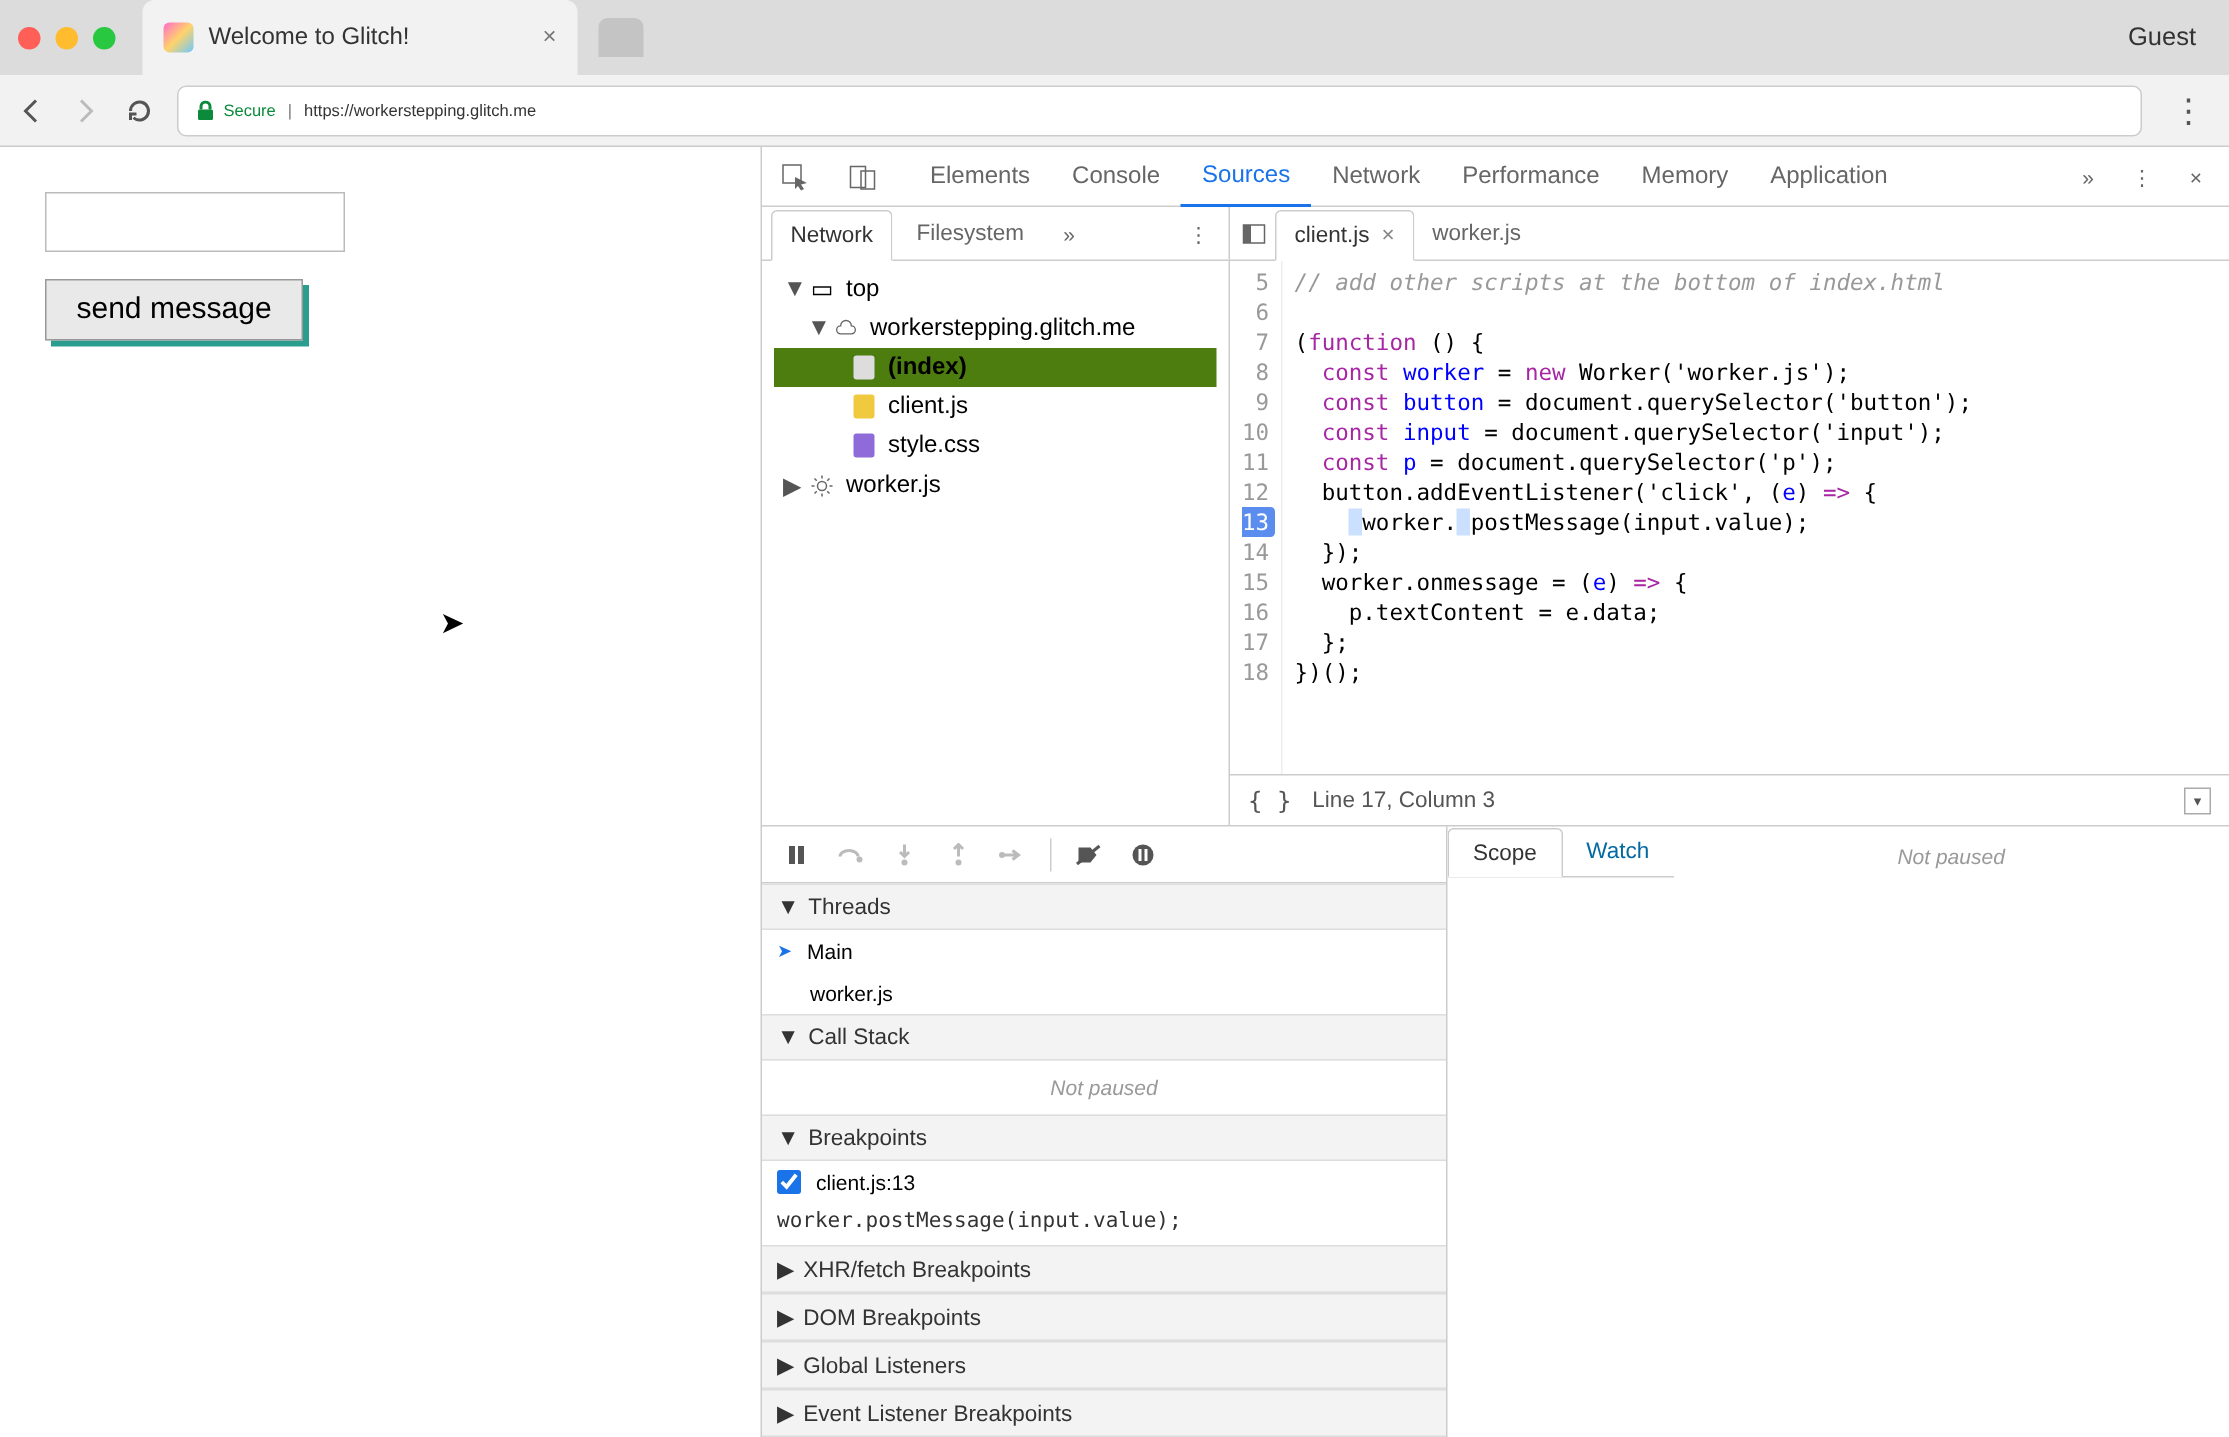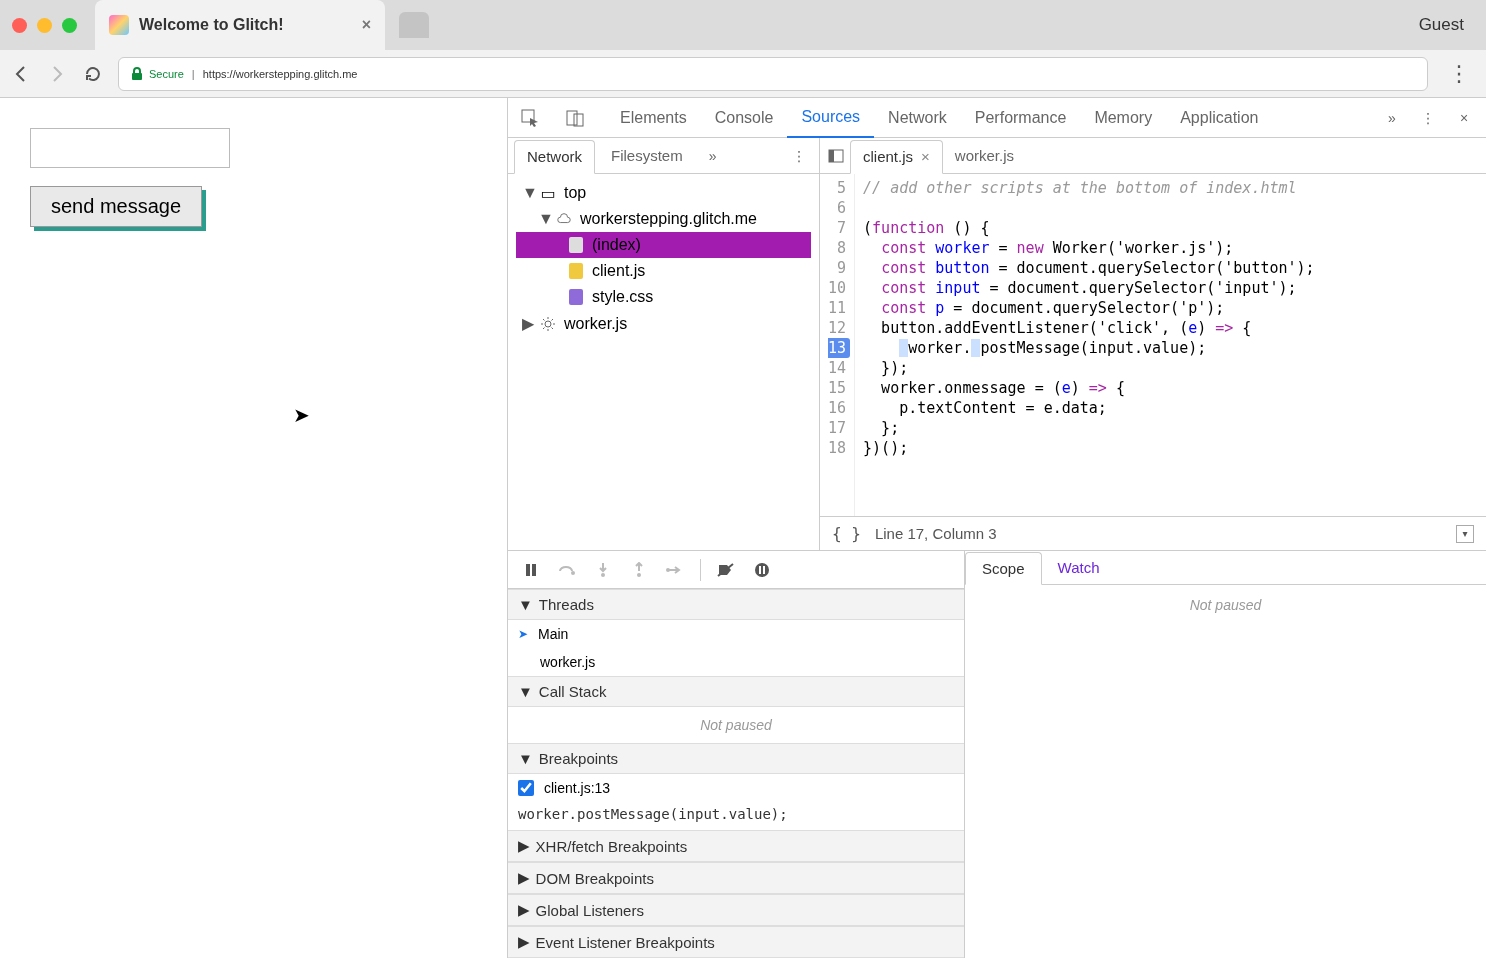--- a/index.html
+++ b/index.html
@@ -4,21 +4,21 @@
 <style>
 * { box-sizing: border-box; margin: 0; padding: 0; }
 body { font-family: -apple-system, BlinkMacSystemFont, "Segoe UI", Arial, sans-serif; font-size: 14px; width: 1486px; height: 958px; overflow: hidden; background: #fff; }
 .browser-chrome { background: #dcdcdc; }
 .tabbar { display: flex; align-items: center; height: 50px; padding: 0 12px; gap: 8px; }
 .traffic-lights { display: flex; gap: 10px; margin-right: 10px; }
 .tl { width: 15px; height: 15px; border-radius: 50%; }
 .tl-close { background: #ff5f57; }
 .tl-min { background: #febc2e; }
 .tl-max { background: #28c840; }
-.tab { display: flex; align-items: center; background: #f2f2f2; border-radius: 8px 8px 0 0; padding: 25px 14px; gap: 10px; height: 50px; min-width: 290px; position: relative; font-weight: bold; }
+.tab { display: flex; align-items: center; background: #f2f2f2; border-radius: 8px 8px 0 0; padding: 25px 14px; gap: 10px; height: 50px; min-width: 290px; position: relative; }
 .tab-favicon { width: 20px; height: 20px; background: linear-gradient(135deg,#ff6bcb,#ffd36b,#6bc8ff); border-radius: 4px; }
 .tab-title { font-size: 16px; color: #333; }
 .tab-close { color: #777; font-size: 16px; margin-left: auto; }
 .new-tab { width: 30px; height: 26px; background: #c4c4c4; border-radius: 6px 6px 0 0; margin-left: 6px; }
 .guest { margin-left: auto; font-size: 17px; color: #333; padding-right: 10px; }
 .urlbar-row { display: flex; align-items: center; height: 48px; background: #f2f2f2; padding: 0 10px; gap: 14px; border-bottom: 1px solid #ccc; }
 .nav-btn { width: 22px; height: 22px; display: flex; align-items: center; justify-content: center; color: #555; font-size: 20px; }
 .nav-btn.disabled { color: #bbb; }
 .urlbar { flex: 1; background: #fff; border: 1px solid #ccc; border-radius: 6px; height: 34px; display: flex; align-items: center; padding: 0 12px; gap: 8px; font-size: 11px; }
 .secure { color: #0a8a3a; display: flex; align-items: center; gap: 6px; }
@@ -37,21 +37,21 @@
 .dt-tab-btn.active { color: #1a73e8; border-bottom: 2px solid #1a73e8; }
 .dt-icon { width: 28px; height: 28px; display: flex; align-items: center; justify-content: center; color: #666; }
 .dt-tabs-right { margin-left: auto; display: flex; gap: 8px; align-items: center; }
 .dt-main { display: flex; flex: 1; min-height: 0; }
 .dt-left { width: 312px; border-right: 1px solid #ccc; display: flex; flex-direction: column; }
 .dt-subtabs { display: flex; align-items: center; height: 36px; border-bottom: 1px solid #ccc; padding: 0 6px; gap: 4px; }
 .dt-subtab { padding: 0 12px; height: 34px; display: flex; align-items: center; font-size: 15px; color: #666; }
 .dt-subtab.active { border: 1px solid #ccc; border-bottom: 1px solid #fff; border-radius: 4px 4px 0 0; background: #fff; color: #333; position: relative; top: 1px; }
 .tree { padding: 6px 8px; font-size: 16px; }
 .tree-row { display: flex; align-items: center; gap: 8px; padding: 4px 6px; }
-.tree-row.sel { background: #a21caf; }
+.tree-row.sel { background: #4d7c0f; font-weight: bold; }
 .tree-caret { width: 10px; display: inline-block; color: #555; }
 .tree-icon { width: 16px; height: 16px; display: inline-flex; align-items: center; justify-content: center; }
 .fi-doc { background: #ddd; width: 14px; height: 16px; border-radius: 2px; }
 .fi-js { background: #f0c93e; width: 14px; height: 16px; border-radius: 2px; }
 .fi-css { background: #8e6bd8; width: 14px; height: 16px; border-radius: 2px; }
 .dt-center { flex: 1; display: flex; flex-direction: column; min-width: 0; }
 .file-tabs { display: flex; align-items: center; height: 36px; border-bottom: 1px solid #ccc; padding: 0 6px; gap: 4px; }
 .file-tab { padding: 0 12px; height: 34px; display: flex; align-items: center; gap: 8px; font-size: 15px; color: #666; }
 .file-tab.active { border: 1px solid #ccc; border-bottom: 1px solid #fff; border-radius: 4px 4px 0 0; background: #fff; color: #333; position: relative; top: 1px; }
 .file-tab .x { color: #888; }
@@ -74,23 +74,23 @@
 .debug-toolbar { display: flex; align-items: center; gap: 14px; height: 38px; padding: 0 12px; border-bottom: 1px solid #ccc; }
 .dbg-btn { width: 22px; height: 22px; display: flex; align-items: center; justify-content: center; color: #666; }
 .dbg-btn.disabled { color: #bbb; }
 .section-header { background: #f3f3f3; padding: 6px 10px; font-size: 15px; color: #333; border-bottom: 1px solid #ddd; border-top: 1px solid #ddd; display: flex; align-items: center; gap: 6px; }
 .thread-row { padding: 6px 10px; display: flex; align-items: center; gap: 10px; }
 .thread-row.active::before { content: "➤"; color: #1a73e8; font-size: 12px; }
 .not-paused { text-align: center; color: #999; font-style: italic; padding: 10px; }
 .bp-row { padding: 6px 10px; display: flex; align-items: center; gap: 10px; }
 .bp-snippet { padding: 4px 10px 8px 10px; font-family: Menlo, monospace; font-size: 14px; color: #333; }
 input[type=checkbox] { width: 16px; height: 16px; accent-color: #1a73e8; }
-.debug-right { flex: 1; display: flex; flex-direction: column; justify-content: center; }
+.debug-right { flex: 1; display: flex; flex-direction: row; justify-content: center; }
 .scope-tabs { display: flex; height: 34px; border-bottom: 1px solid #ccc; }
-.scope-tab { padding: 0 16px; display: flex; align-items: center; font-size: 15px; color: #6d28d9; }
+.scope-tab { padding: 0 16px; display: flex; align-items: center; font-size: 15px; color: #0369a1; }
 .scope-tab.active { border: 1px solid #ccc; border-bottom: 1px solid #fff; border-radius: 4px 4px 0 0; position: relative; top: 1px; background: #fff; color: #333; }
 .scope-body { flex: 1; display: flex; align-items: flex-start; justify-content: center; padding-top: 12px; color: #999; font-style: italic; }
 .pane-toggle { width: 20px; display: flex; align-items: center; justify-content: center; color: #666; border-right: 1px solid #ccc; }
 svg { display: block; }
 </style>
 </head>
 <body>
 
 <div class="browser-chrome">
   <div class="tabbar">

